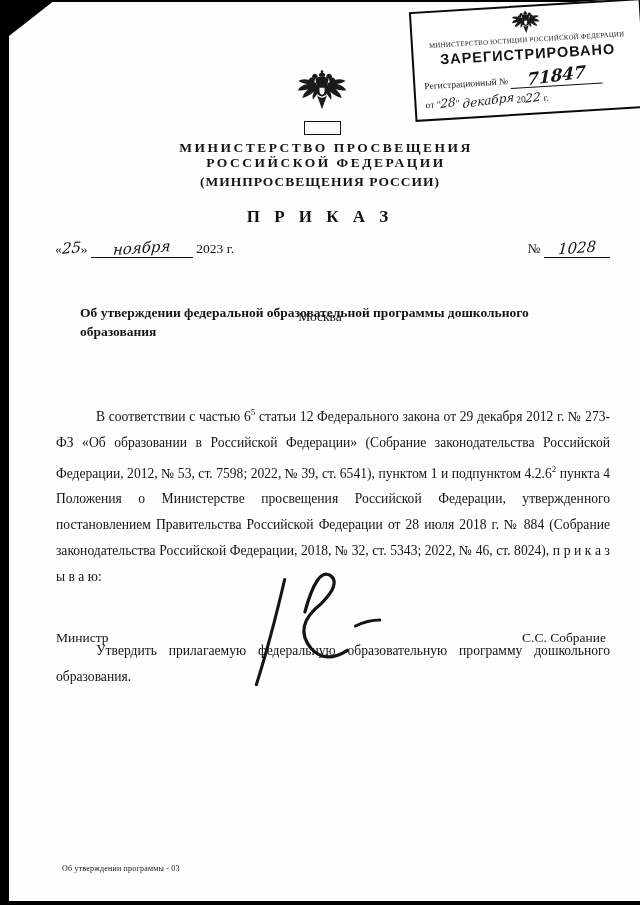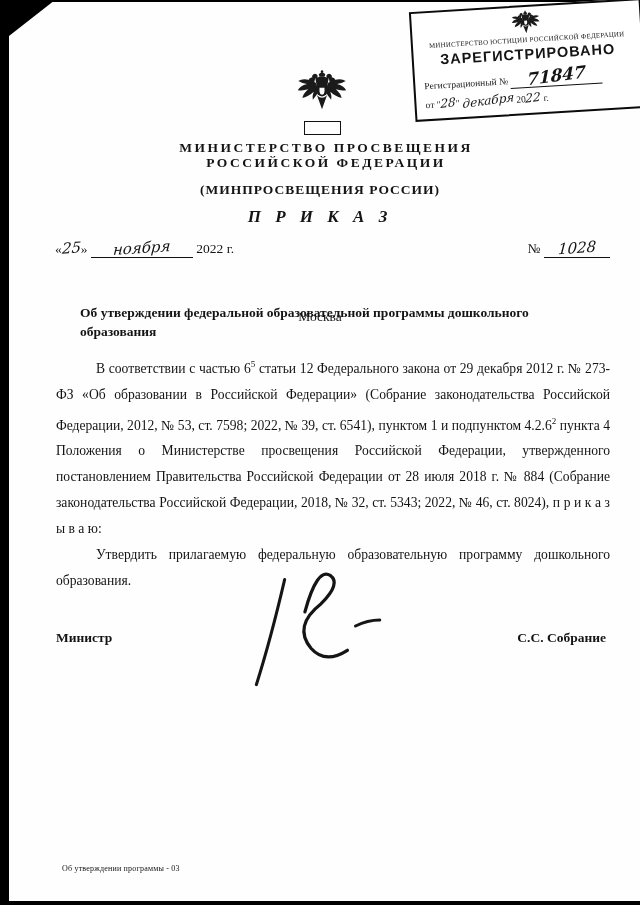--- a/index.html
+++ b/index.html
@@ -42,39 +42,39 @@
   .hand.md  { font-size:15px; }
   .hand.sm  { font-size:12px; }
 
   
   .main-emblem { position:absolute; left:297px; top:64px; width:50px; height:54px; }
   .emblem-base { position:absolute; left:304px; top:121px; width:37px; height:14px; border:1.5px solid #111; }
 
   
   .ministry { position:absolute; top:140px; left:0; width:100%; text-align:center; font-weight:bold; }
   .ministry .l12 { font-size:13.5px; letter-spacing:2.5px; line-height:15px;margin-left:12px; }
-  .ministry .l3  { font-size:13.5px; letter-spacing:1px; margin-top:12px; }
+  .ministry .l3  { font-size:13.5px; letter-spacing:1px; margin-top:4px; }
   .doc-type { position:absolute; top:207px; left:0; width:100%; text-align:center;
-              font-weight:bold; font-size:17px; letter-spacing:5px;font-style:italic; }
+              font-weight:bold; font-size:17px; letter-spacing:5px; }
 
   .date-row { position:absolute; top:239px; left:55px; right:30px;
               display:flex; justify-content:space-between; align-items:baseline; font-size:13.5px; }
   .place    { position:absolute; top:265px; left:0; width:100%; text-align:center; font-size:13.5px;margin-top:44px; }
   .subject  { position:absolute; top:303px; left:80px; right:60px; text-align:left;
               font-weight:bold; font-size:13.5px; line-height:19px; }
 
   
   .body-text { position:absolute; top:351px; left:56px; right:30px;
                font-size:13.6px; line-height:26px; text-align:justify; }
-  .para { text-indent:40px; }
+  .para { text-indent:40px;margin-top:48px; }
   .para sup { font-size:9px; }
 
   
   .sign-row { position:absolute; top:630px; left:56px; right:34px;
-              display:flex; justify-content:space-between; font-size:13.5px;font-weight:bold; }
+              display:flex; justify-content:space-between; font-size:13.5px; }
   .signature { position:absolute; left:226px; top:560px; width:172px; height:134px; }
 
   .footer-note { position:absolute; left:62px; top:864px; font-size:8px; letter-spacing:.2px; }
 </style>
 </head>
 <body>
 
 <div class="page">
 
   <svg class="defs" xmlns="http://www.w3.org/2000/svg" aria-hidden="true">
@@ -130,21 +130,21 @@
     <div class="l12">РОССИЙСКОЙ ФЕДЕРАЦИИ</div>
     <div class="l3">(МИНПРОСВЕЩЕНИЯ РОССИИ)</div>
   </div>
 
   <div class="doc-type">П Р И К А З</div>
 
   <div class="date-row">
     <div>
       <span>«</span><span class="hand md">25</span><span>»</span>
       <span class="fill fill-month"><span class="hand md">ноября</span></span>
-      <span>2022 г.</span>
+      <span>2023 г.</span>
     </div>
     <div>
       <span>№</span>
       <span class="fill fill-no"><span class="hand md">1028</span></span>
     </div>
   </div>
 
   <div class="place">Москва</div>
 
   <div class="subject">Об утверждении федеральной образовательной программы дошкольного образования</div>

